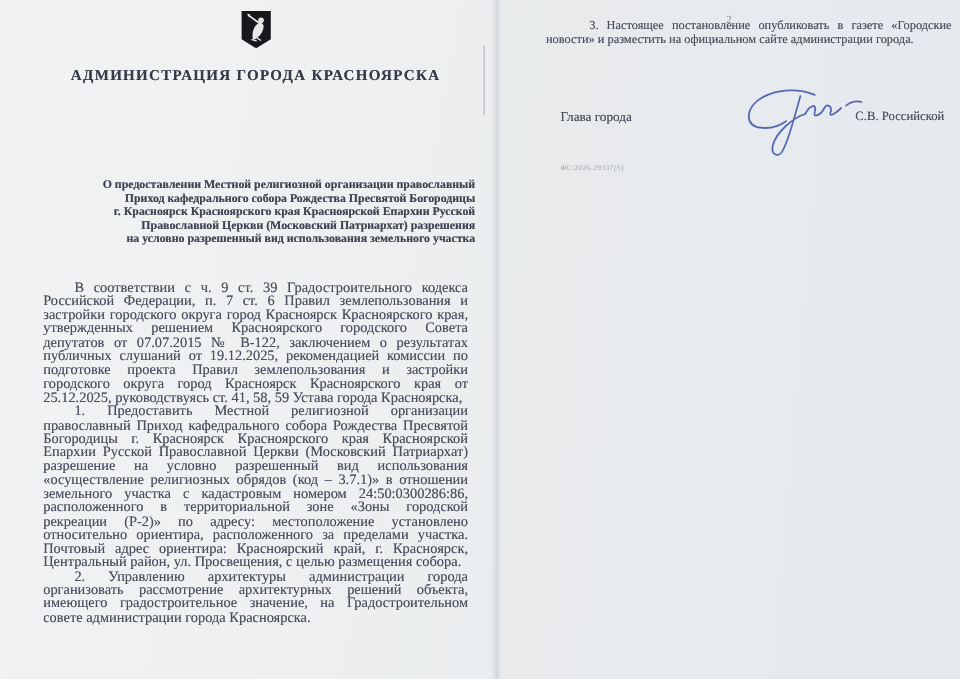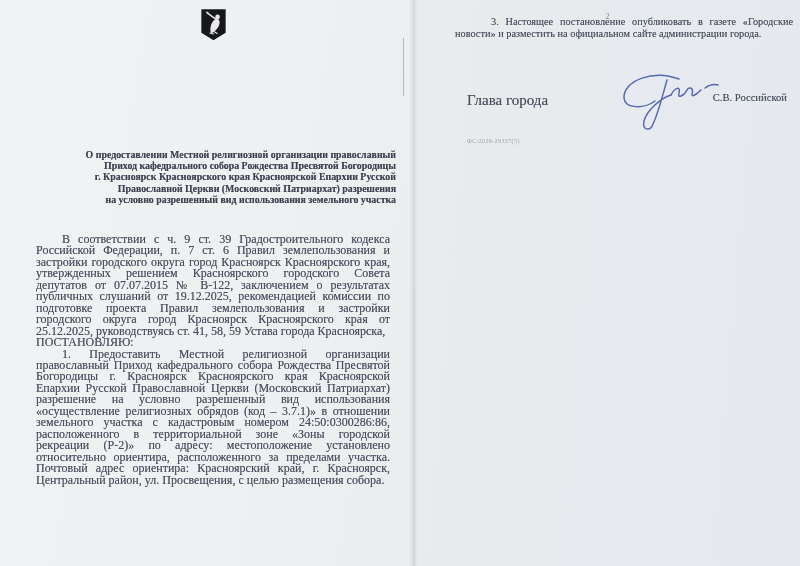--- a/index.html
+++ b/index.html
@@ -54,21 +54,21 @@
   .page-number{
     position:absolute;left:0;top:11px;width:100%;text-align:center;
     font-size:9px;color:#868d99;
   }
   .pub-paragraph{
     position:absolute;left:40px;top:16px;width:338px;
     font-size:10.3px;line-height:11.5px;text-align:justify;text-indent:36px;
     color:#474e5c;text-shadow:0 0 .5px rgba(71,78,92,.55);
   }
   .signer-title{
-    position:absolute;left:52px;top:92px;font-size:15px;color:#474e5c;
+    position:absolute;left:52px;top:92px;font-size:11px;color:#474e5c;
     text-shadow:0 0 .5px rgba(71,78,92,.55);
   }
   .signer-name{
     position:absolute;right:13px;top:92px;font-size:10.6px;color:#474e5c;
     text-shadow:0 0 .5px rgba(71,78,92,.55);
   }
   .signature-wrap{position:absolute;left:196px;top:68px;width:112px;height:68px;}
   .doc-code{
     position:absolute;left:52px;top:138px;
     font-size:6px;letter-spacing:.4px;color:#9aa1ac;
@@ -84,32 +84,33 @@
       <span class="arms">
         <svg width="27" height="34" viewBox="0 0 30 37">
           <path d="M1.5,1 H28.5 V27 L15,35.5 L1.5,27 Z" fill="#17181c"></path>
           <path d="M8,5 L19,13" stroke="#e8e8e8" stroke-width="1.6" stroke-linecap="round"></path>
           <path d="M6.5,3.5 l3,0.5 l-1,2.6 Z" fill="#e8e8e8"></path>
           <circle cx="19.5" cy="9.5" r="2.6" fill="#e8e8e8"></circle>
           <path d="M12,27 C10.5,21 13,14.5 17,12.5 C20.5,10.8 22.6,13.4 21.6,17.4 C20.6,21.6 17.6,25 13.6,27.4 Z" fill="#e8e8e8"></path>
           <path d="M11,27.5 l4,1 M16,26 l3,2" stroke="#e8e8e8" stroke-width="1.2" stroke-linecap="round"></path>
         </svg>
       </span>
+      <div class="org-name">АДМИНИСТРАЦИЯ ГОРОДА КРАСНОЯРСКА</div>
     </div>
 
     <div class="subject">О предоставлении Местной религиозной организации православный
 Приход кафедрального собора Рождества Пресвятой Богородицы
 г. Красноярск Красноярского края Красноярской Епархии Русской
 Православной Церкви (Московский Патриархат) разрешения
 на условно разрешенный вид использования земельного участка</div>
 
     <div class="body-text">
       <p>В соответствии с ч. 9 ст. 39 Градостроительного кодекса Российской Федерации, п. 7 ст. 6 Правил землепользования и застройки городского округа город Красноярск Красноярского края, утвержденных решением Красноярского городского Совета депутатов от 07.07.2015 № В-122, заключением о результатах публичных слушаний от 19.12.2025, рекомендацией комиссии по подготовке проекта Правил землепользования и застройки городского округа город Красноярск Красноярского края от 25.12.2025, руководствуясь ст. 41, 58, 59 Устава города Красноярска,</p>
-      <p class="no-indent">ПОСТАНОВЛЯЮ:</p>
       <p>1. Предоставить Местной религиозной организации православный Приход кафедрального собора Рождества Пресвятой Богородицы г. Красноярск Красноярского края Красноярской Епархии Русской Православной Церкви (Московский Патриархат) разрешение на условно разрешенный вид использования «осуществление религиозных обрядов (код – 3.7.1)» в отношении земельного участка с кадастровым номером 24:50:0300286:86, расположенного в территориальной зоне «Зоны городской рекреации (Р-2)» по адресу: местоположение установлено относительно ориентира, расположенного за пределами участка. Почтовый адрес ориентира: Красноярский край, г. Красноярск, Центральный район, ул. Просвещения, с целью размещения собора.</p>
+      <p>2. Управлению архитектуры администрации города организовать рассмотрение архитектурных решений объекта, имеющего градостроительное значение, на Градостроительном совете администрации города Красноярска.</p>
     </div>
   </div>
 
   <div class="page" id="right-page">
     <div class="page-number">2</div>
 
     <div class="pub-paragraph">3. Настоящее постановление опубликовать в газете «Городские новости» и разместить на официальном сайте администрации города.</div>
 
     <div class="signer-title">Глава города</div>
 

